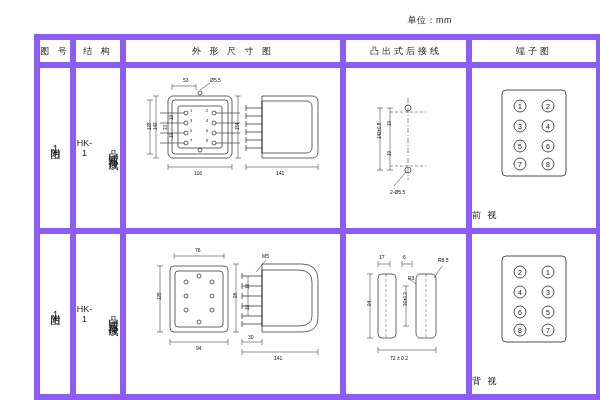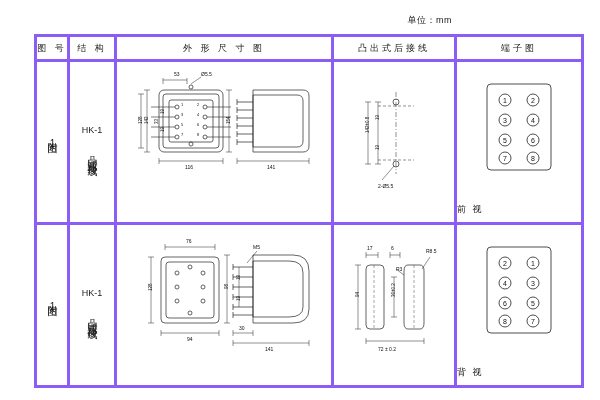--- a/index.html
+++ b/index.html
@@ -29,21 +29,21 @@
   table.main {
     position: absolute;
     left: 34px;
     top: 34px;
     width: 532px;
     height: 346px;
     border-collapse: collapse;
     table-layout: fixed;
   }
   table.main td, table.main th {
-    border: 3px solid #8b5cf6;
+    border: 6px solid #8b5cf6;
     padding: 0;
     vertical-align: middle;
     text-align: center;
     font-weight: normal;
     font-size: 9px;
   }
   thead td {
     height: 22px;
     font-size: 10px;
     letter-spacing: 3px;
@@ -65,21 +65,21 @@
     display: inline-block;
   }
   .cellwrap {
     display: flex;
     align-items: center;
     justify-content: center;
     height: 100%;
   }
   .struct-inner {
     display: flex;
-    flex-direction: column;
+    flex-direction: row;
     align-items: center;
     justify-content: center;
     gap: 13px;
     height: 100%;
     text-align: center;
   }
   .struct-code {
     font-size: 9px;
   }
   .drawing {

